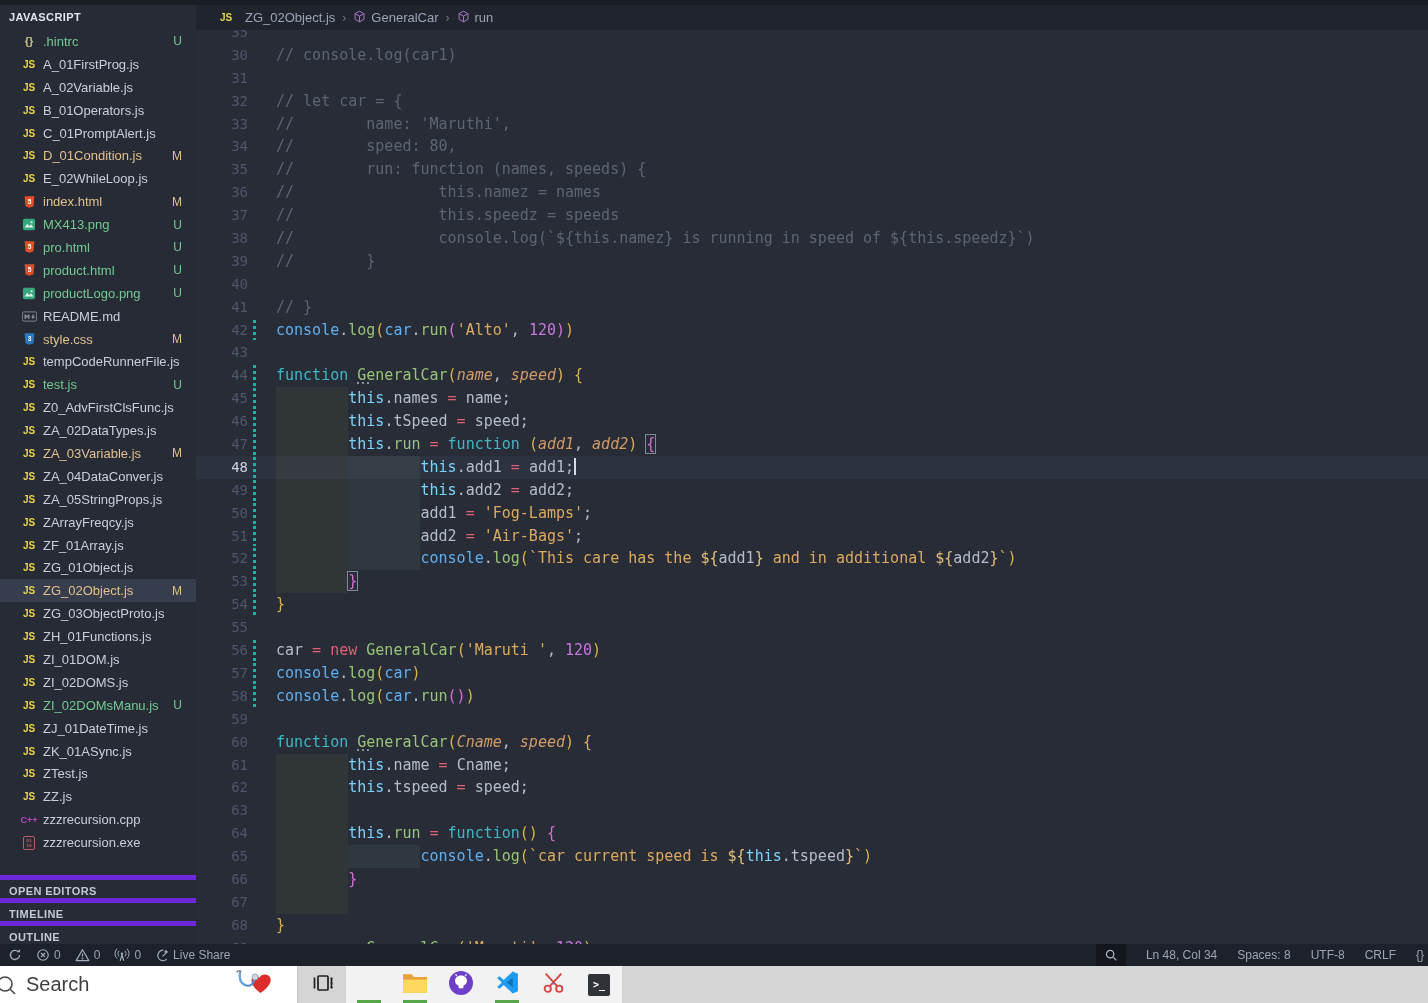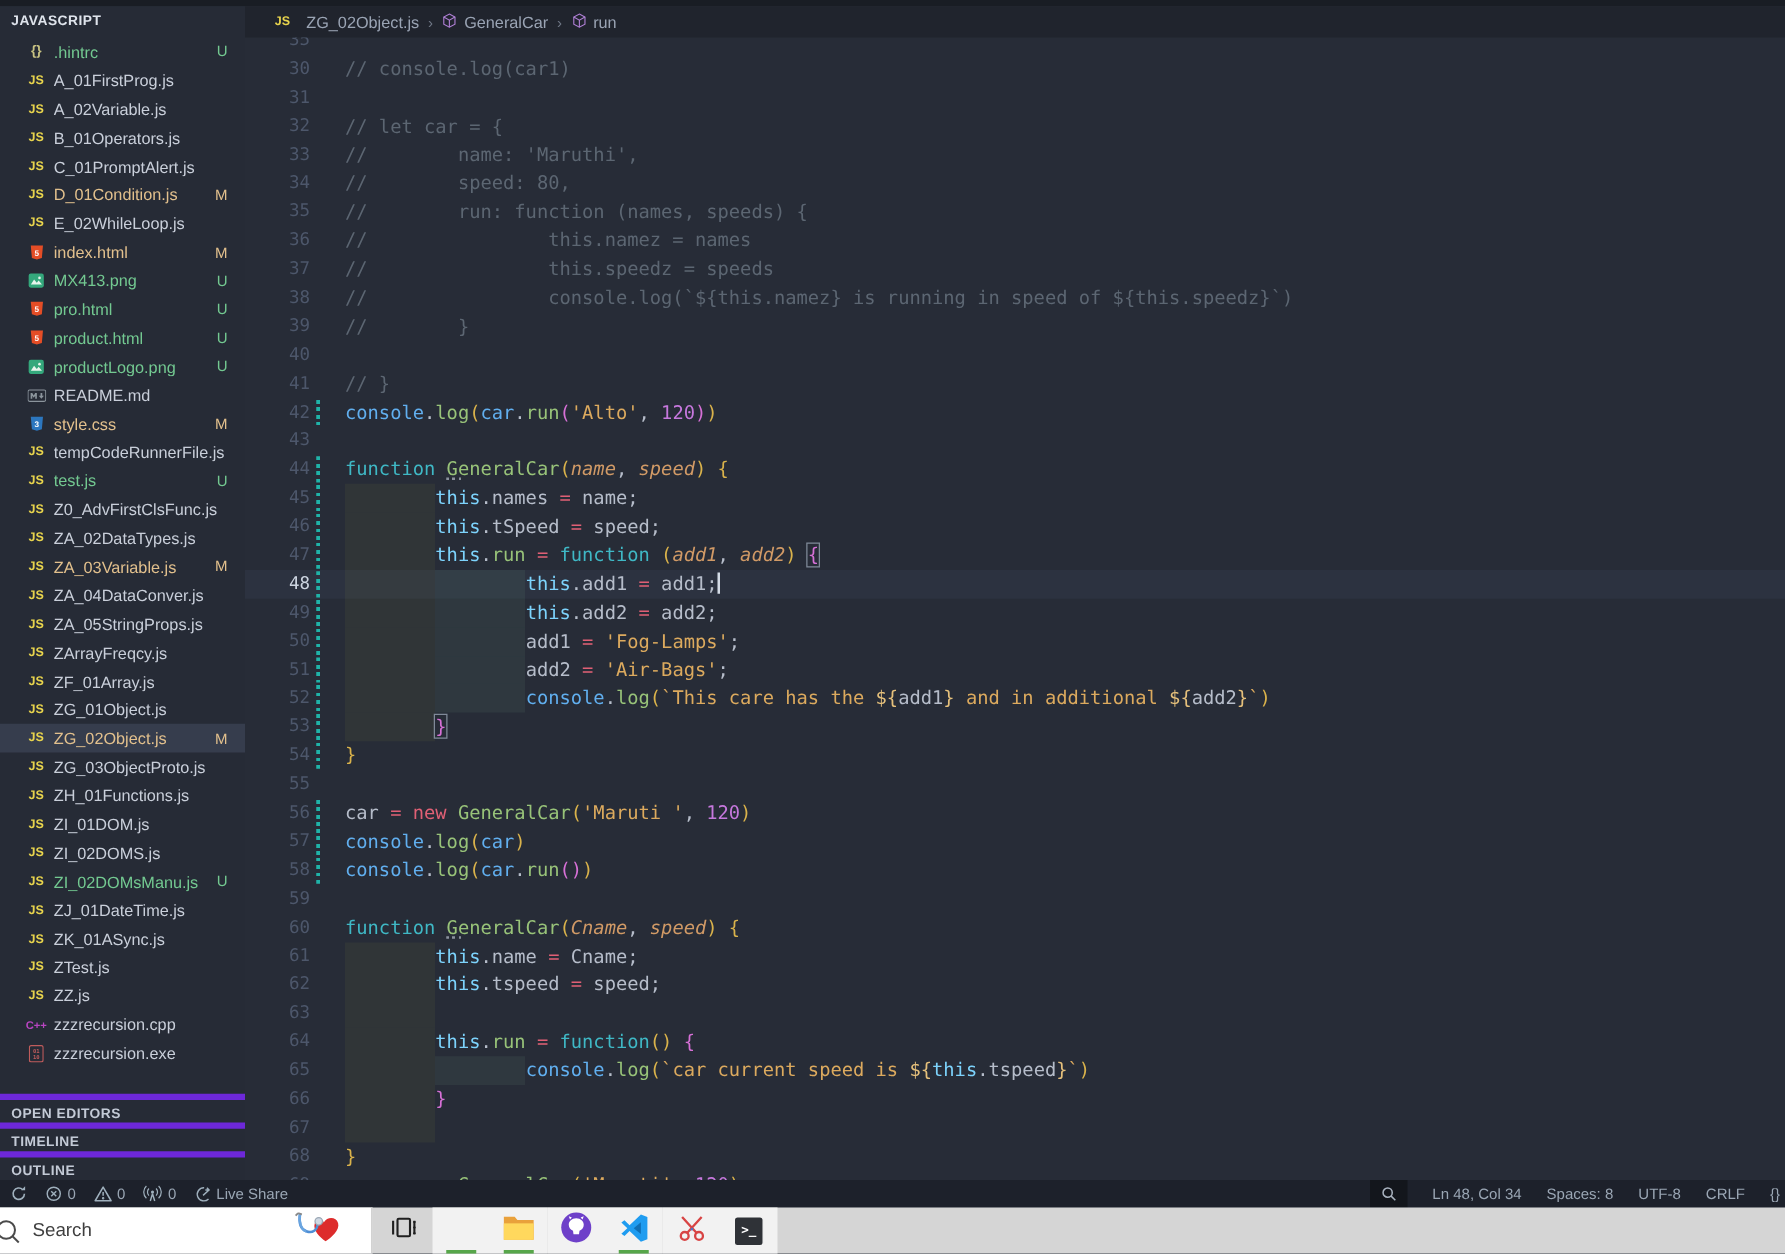--- a/index.html
+++ b/index.html
@@ -80,21 +80,21 @@
   .st-item svg { display:block; }
   #status-right { margin-left:auto; display:flex; align-items:center; gap:20px; padding-right:4px; }
   .st-zoombox { background:#13161c; width:30px; height:22px; display:flex; align-items:center;
                 justify-content:center; cursor:pointer; }
 
   
   #taskbar { position:absolute; left:0; top:966px; width:1428px; height:37px; background:#d5d5d5; }
   #search-box { position:absolute; left:0; top:0; width:298px; height:37px; background:#ffffff;
                 border-right:1px solid #c4c4c4; display:flex; align-items:center; cursor:text; }
   #search-mag { position:absolute; left:-5px; top:8px; }
-  #search-label { position:absolute; left:26px; font-size:15px; color:#3f3f3f; }
+  #search-label { position:absolute; left:26px; font-size:20px; color:#3f3f3f; }
   #widget-icon { position:absolute; left:232px; top:3px; cursor:pointer; }
   #task-apps { position:absolute; left:300px; top:0; height:37px; display:flex; }
   .app-btn { position:relative; width:46px; height:37px; display:flex; align-items:center;
              justify-content:center; cursor:pointer; }
   .app-btn.open { background:#f2f2f2; }
   .app-btn .uline { position:absolute; bottom:0; left:11px; width:24px; height:3px; background:#57a64a; }
   .term-tile { width:24px; height:24px; background:#2f3237; border:1px solid #f4f4f4; border-radius:3px;
                color:#fff; font-family:"DejaVu Sans Mono",monospace; font-size:10px; font-weight:bold;
                display:flex; align-items:center; justify-content:center; }
   .edge-circle { width:26px; height:26px; border-radius:50%;

